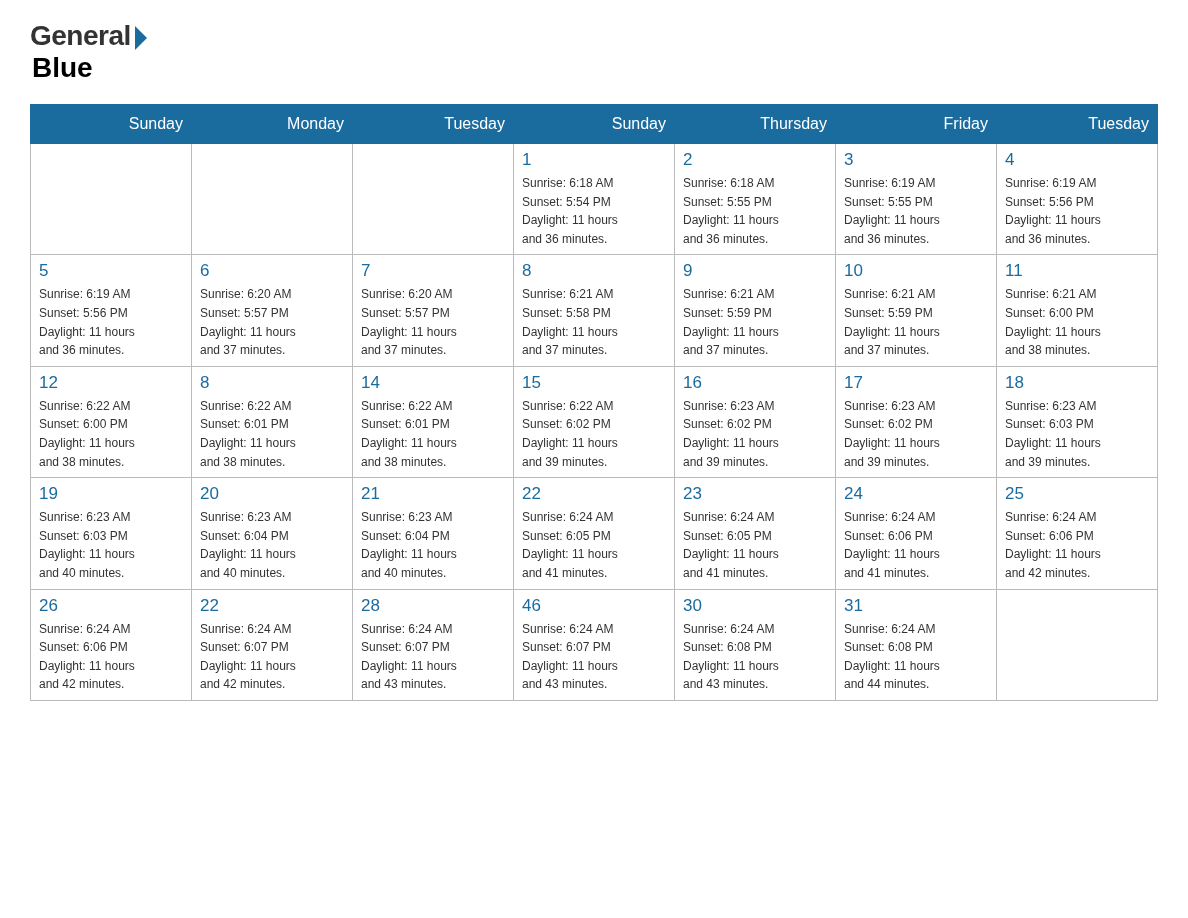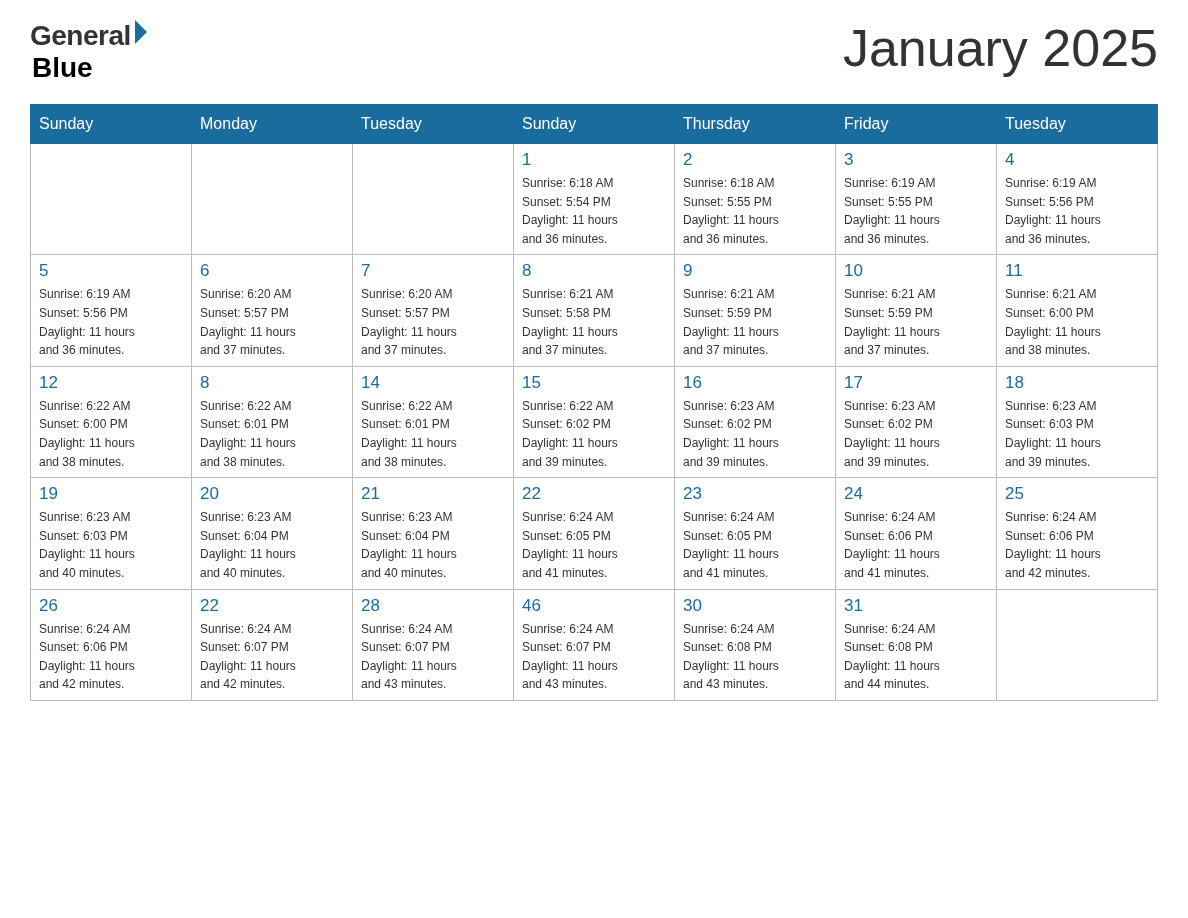--- a/index.html
+++ b/index.html
@@ -17,21 +17,21 @@
       align-items: flex-start;
       margin-bottom: 20px;
     }
     .logo {
       display: flex;
       flex-direction: column;
       align-items: flex-start;
     }
     .logo-top {
       display: flex;
-      align-items: flex-start;
+      align-items: center;
     }
     .logo-general {
       font-size: 28px;
       font-weight: bold;
       color: #333;
       letter-spacing: -0.5px;
     }
     .logo-arrow {
       width: 0;
       height: 0;
@@ -63,21 +63,21 @@
     }
     .calendar-table {
       width: 100%;
       border-collapse: collapse;
       border: 1px solid #999;
     }
     .calendar-table th {
       background-color: #1a6b9e;
       color: #fff;
       padding: 10px 8px;
-      text-align: left;
+      text-align: right;
       font-size: 16px;
       font-weight: normal;
       border: 1px solid #1a6b9e;
     }
     .calendar-table td {
       vertical-align: top;
       padding: 6px 8px;
       border: 1px solid #bbb;
       width: calc(100% / 7);
       min-height: 90px;
@@ -106,21 +106,20 @@
 
 <div class="header-area">
   <div class="logo">
     <div class="logo-top">
       <span class="logo-general">General</span>
       <div class="logo-arrow"></div>
     </div>
     <span class="logo-blue">Blue</span>
   </div>
   <div class="title-area">
-    <div class="month-title">January 2025</div>
   </div>
 </div>
 
 <table class="calendar-table">
   <thead>
     <tr>
     <th>Sunday</th>
         <th>Monday</th>
         <th>Tuesday</th>
         <th>Sunday</th>

